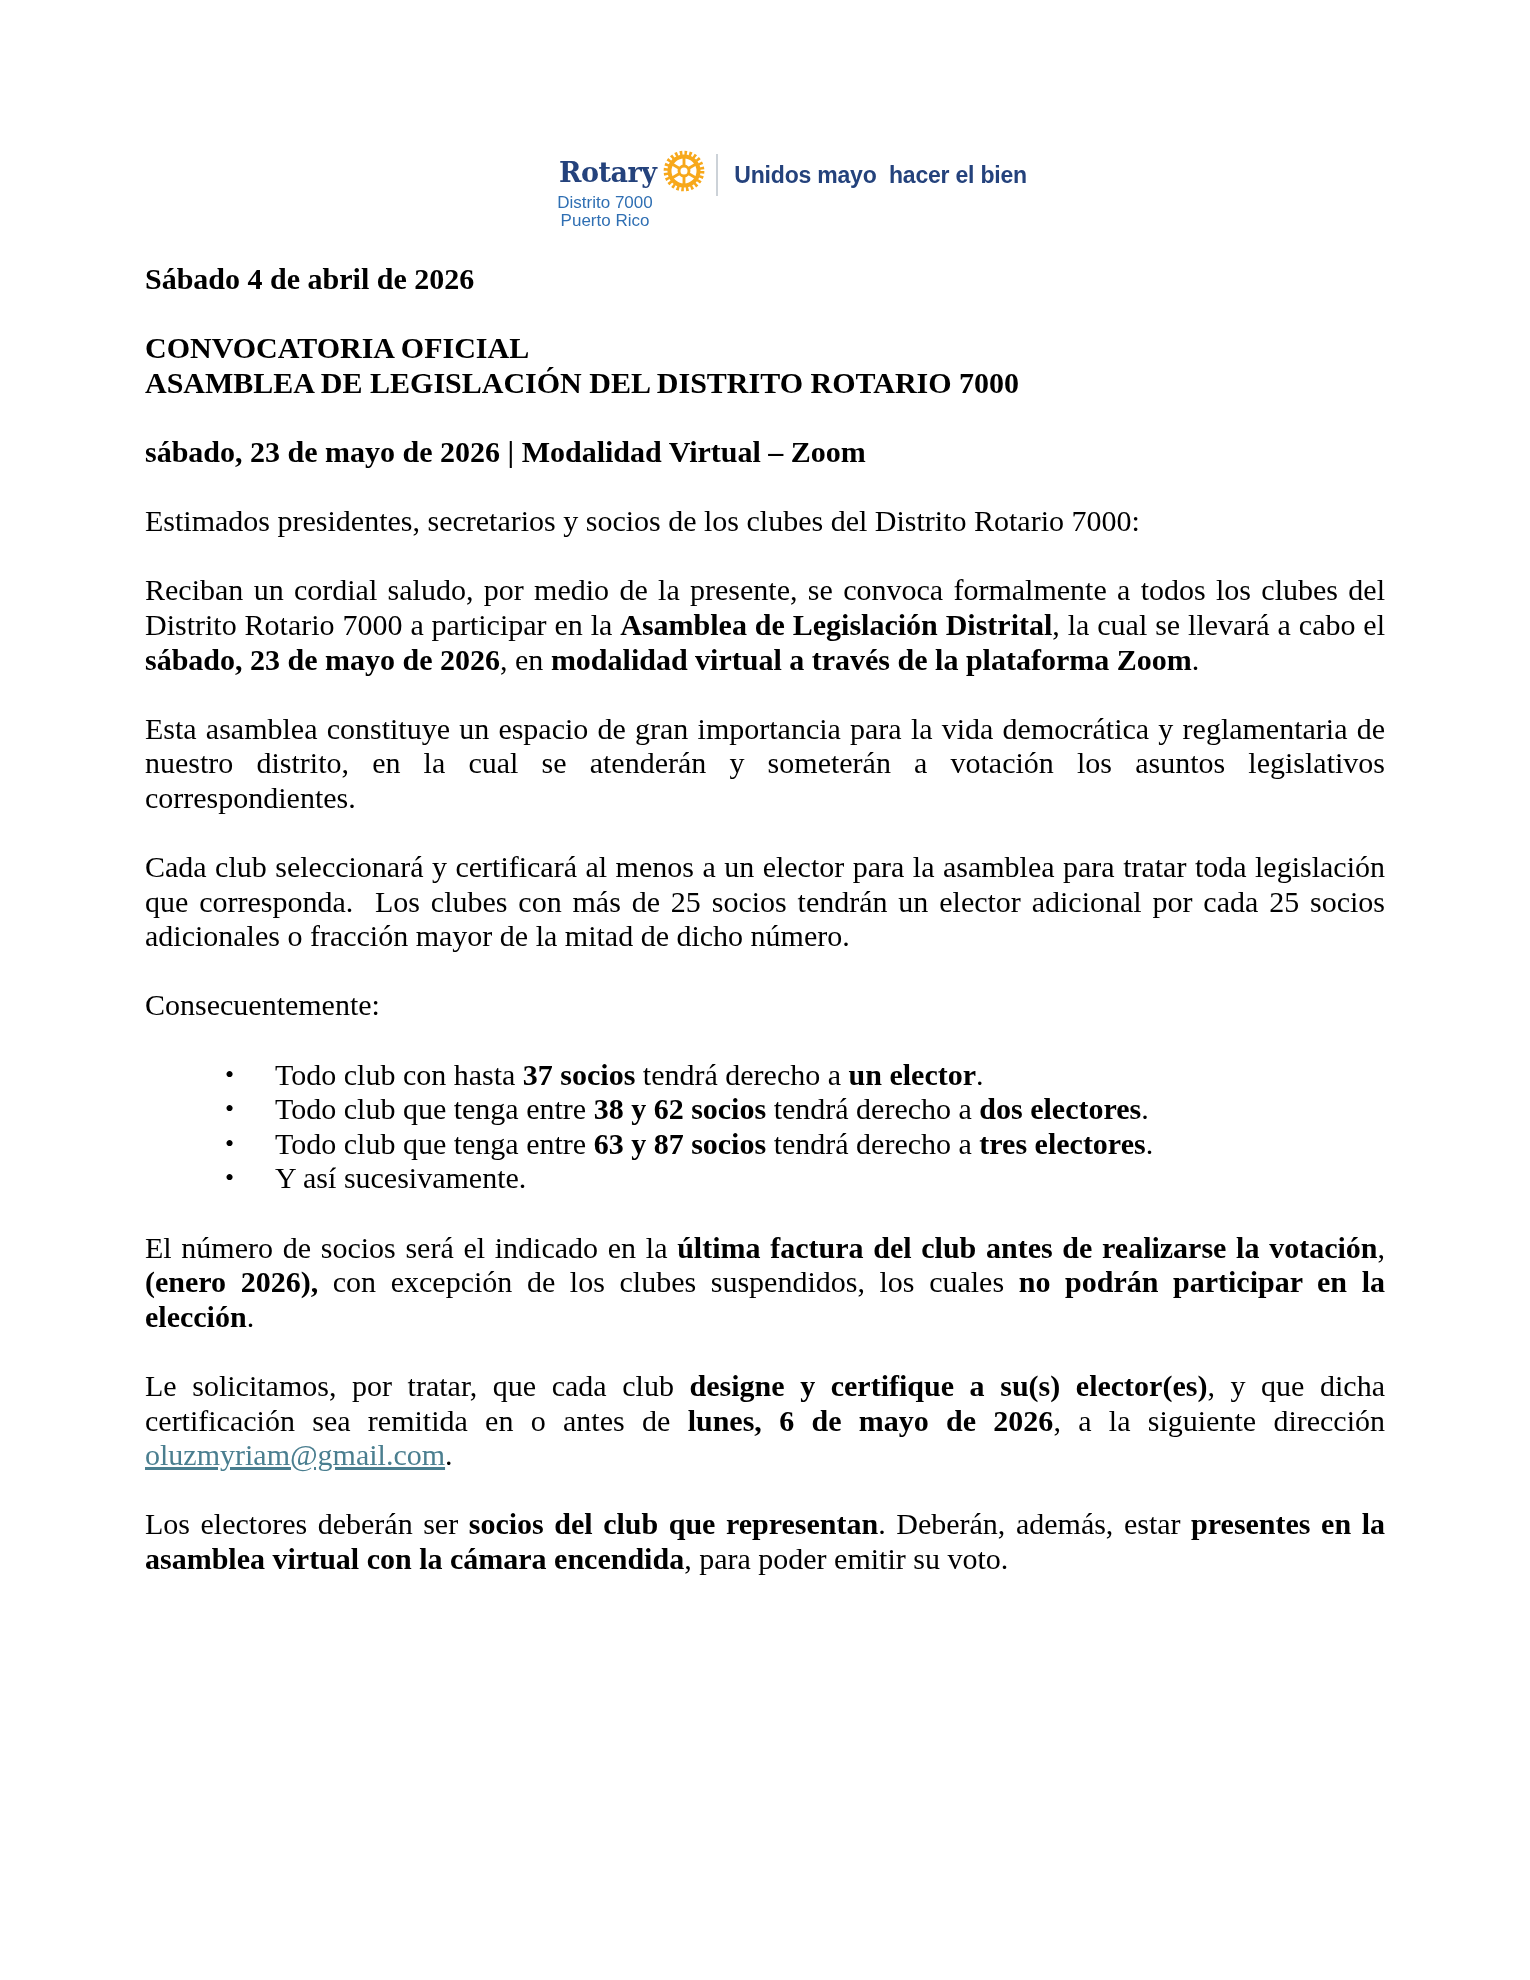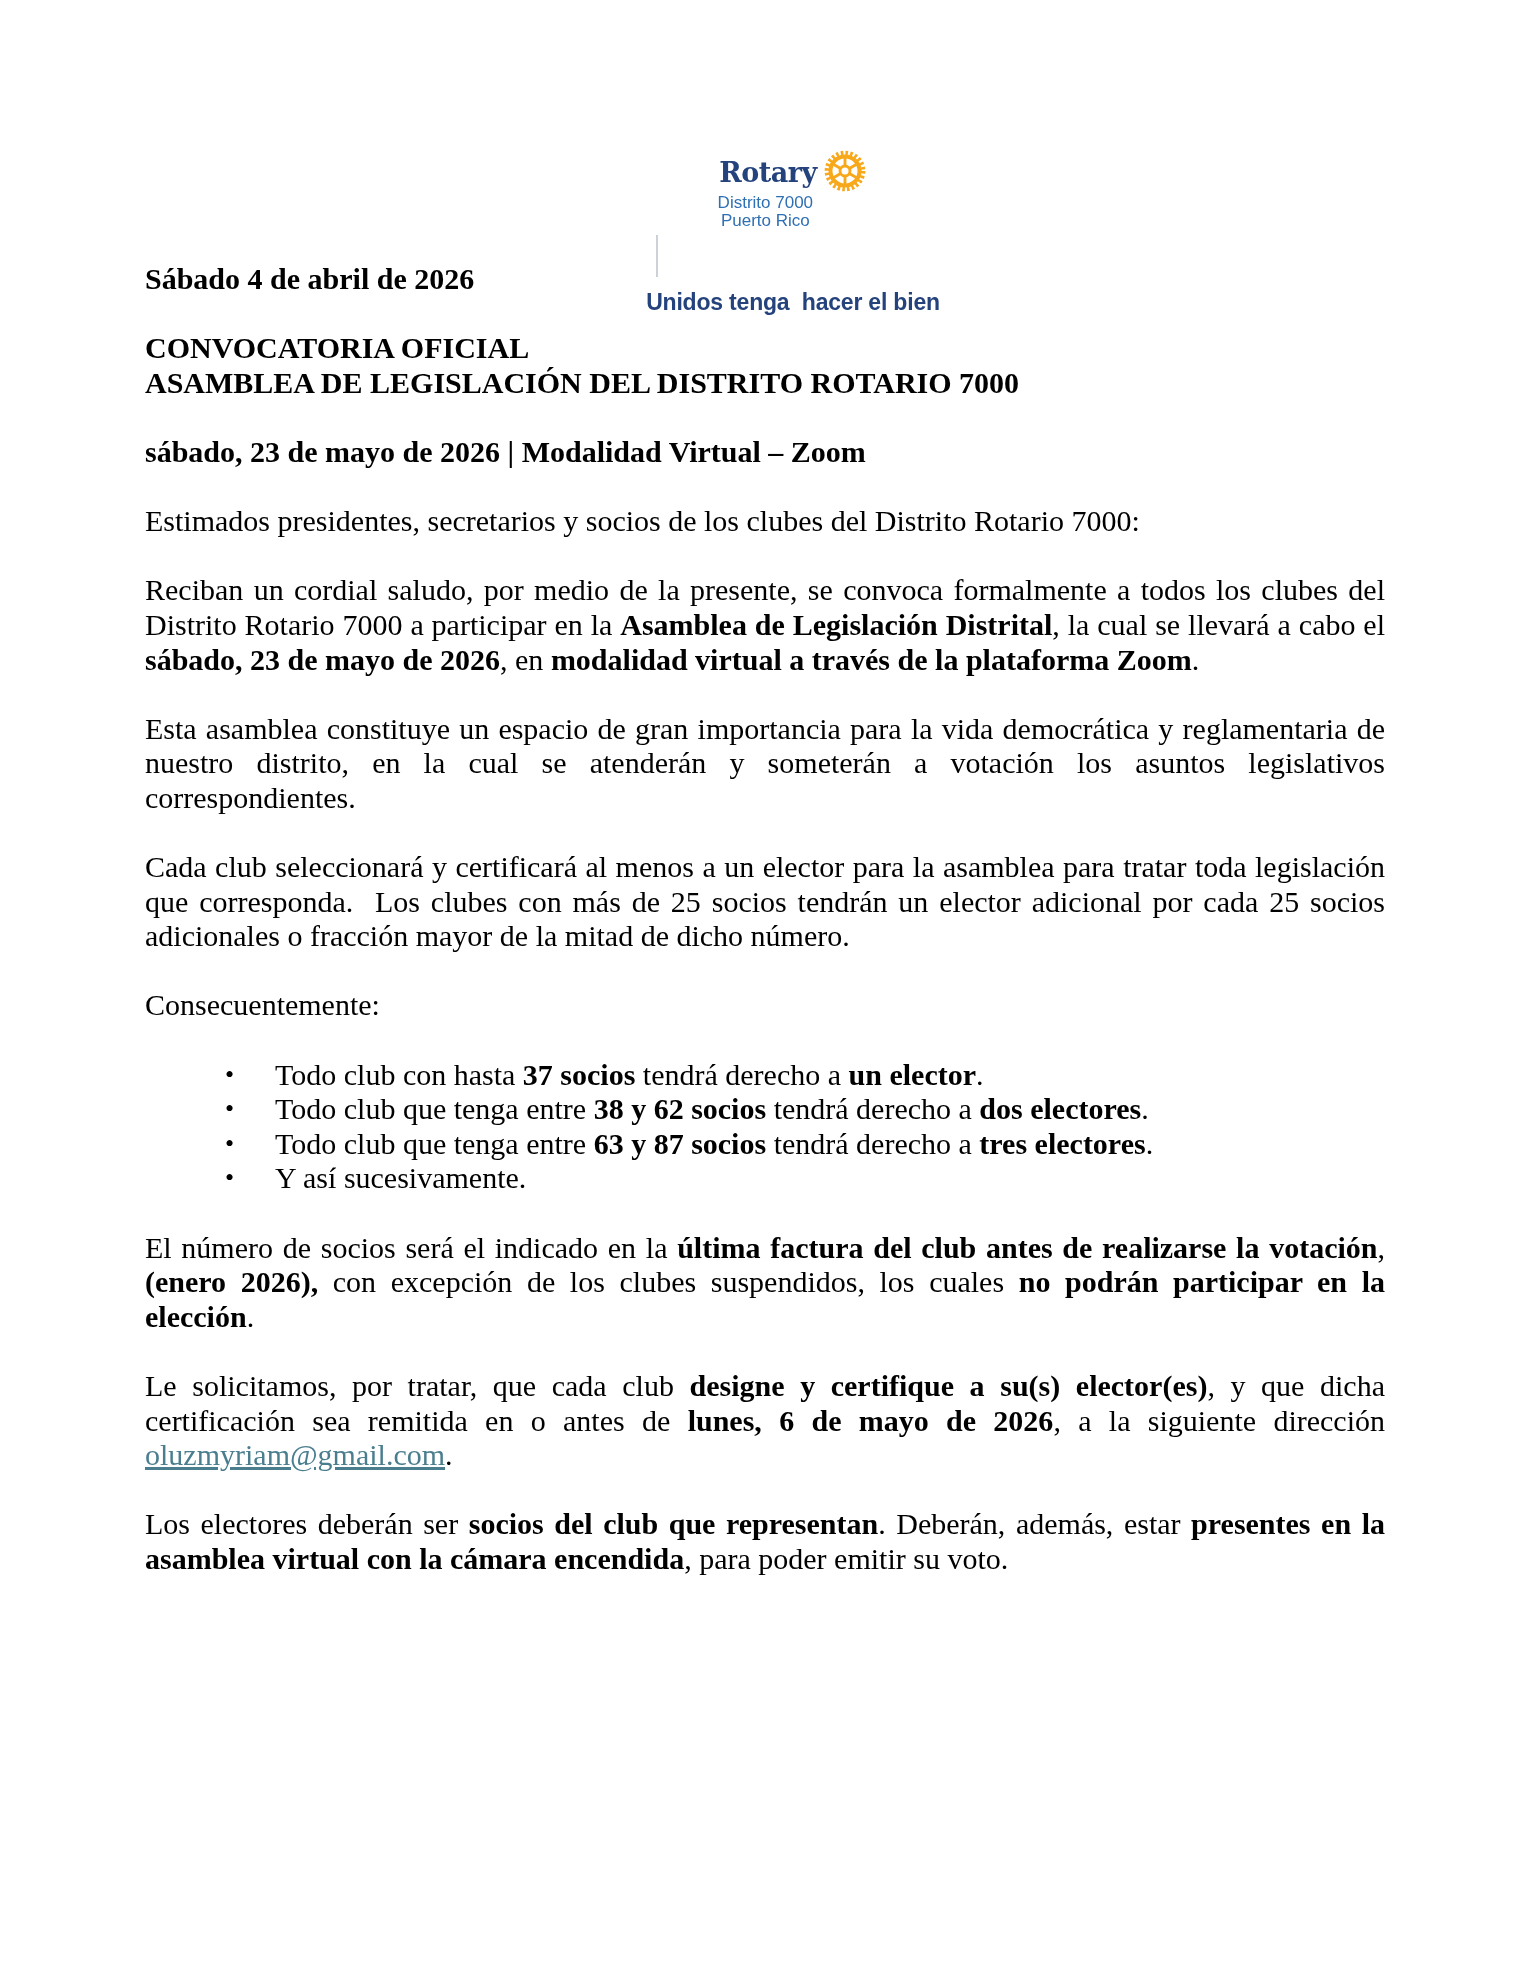--- a/index.html
+++ b/index.html
@@ -12,21 +12,21 @@
     margin:0 auto;
     background:#ffffff;
     overflow:hidden;
   }
 
   
   .logo-block {
     position:absolute; top:150px; left:0; right:0;
     display:flex; justify-content:center; align-items:flex-start;
   }
-  .logo-inner { display:flex; align-items:center; transform:translateX(28px);flex-direction:column; }
+  .logo-inner { display:flex; align-items:flex-start; transform:translateX(28px); }
   .logo-left { display:flex; flex-direction:column; }
   .logo-brand-row { display:flex; align-items:center; height:44px; }
   .logo-brand {
     font-family:"DejaVu Serif", serif;
     font-weight:bold; font-size:27px; letter-spacing:-0.5px;
     color:var(--navy, #24427c);
   }
   .wheel { margin-left:6px; margin-top:-2px; }
   .wheel g { stroke:var(--gold, #f7a81b); }
   .logo-sub {
@@ -85,21 +85,21 @@
               <circle cx="23" cy="23" r="15.2" stroke-width="4.2"></circle>
               <circle cx="23" cy="23" r="5.2" stroke-width="3"></circle>
               <path stroke-width="3" d="M23 8 L23 17.5 M23 28.5 L23 38 M10 15.5 L18.4 20.3 M27.6 25.7 L36 30.5 M10 30.5 L18.4 25.7 M27.6 20.3 L36 15.5"></path>
             </g>
           </svg>
         </div>
         <div class="logo-sub">Distrito 7000</div>
         <div class="logo-sub">Puerto Rico</div>
       </div>
       <div class="logo-divider"></div>
-      <div class="logo-tagline">Unidos tenga  hacer el bien</div>
+      <div class="logo-tagline">Unidos mayo  hacer el bien</div>
     </div>
   </div>
 
   <div class="content">
 
     <div class="block bold">Sábado 4 de abril de 2026</div>
 
     <div class="block">
       <div class="bold">CONVOCATORIA OFICIAL</div>
       <div class="bold">ASAMBLEA DE LEGISLACIÓN DEL DISTRITO ROTARIO 7000</div>

